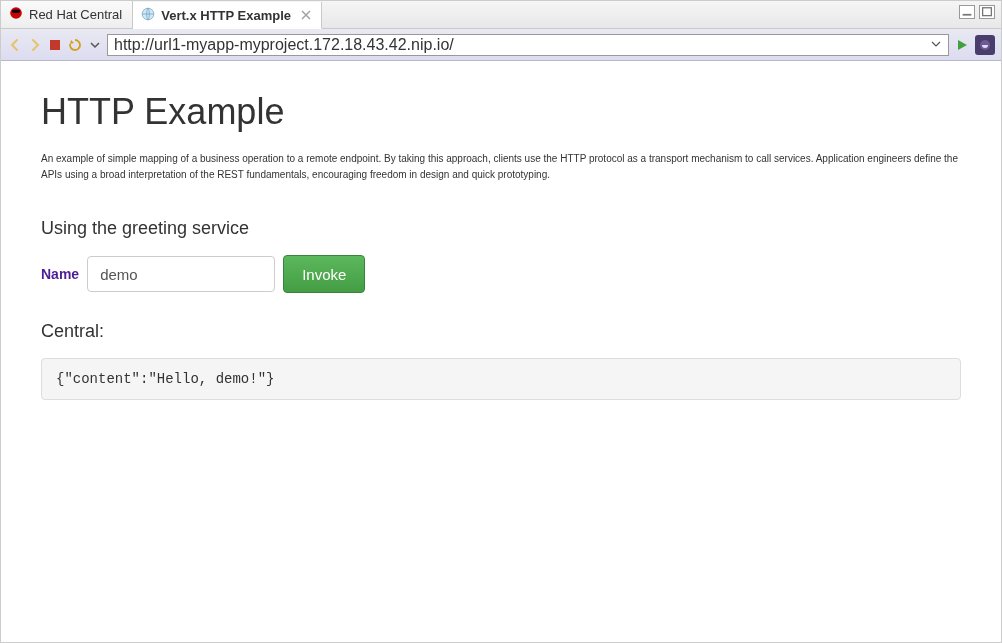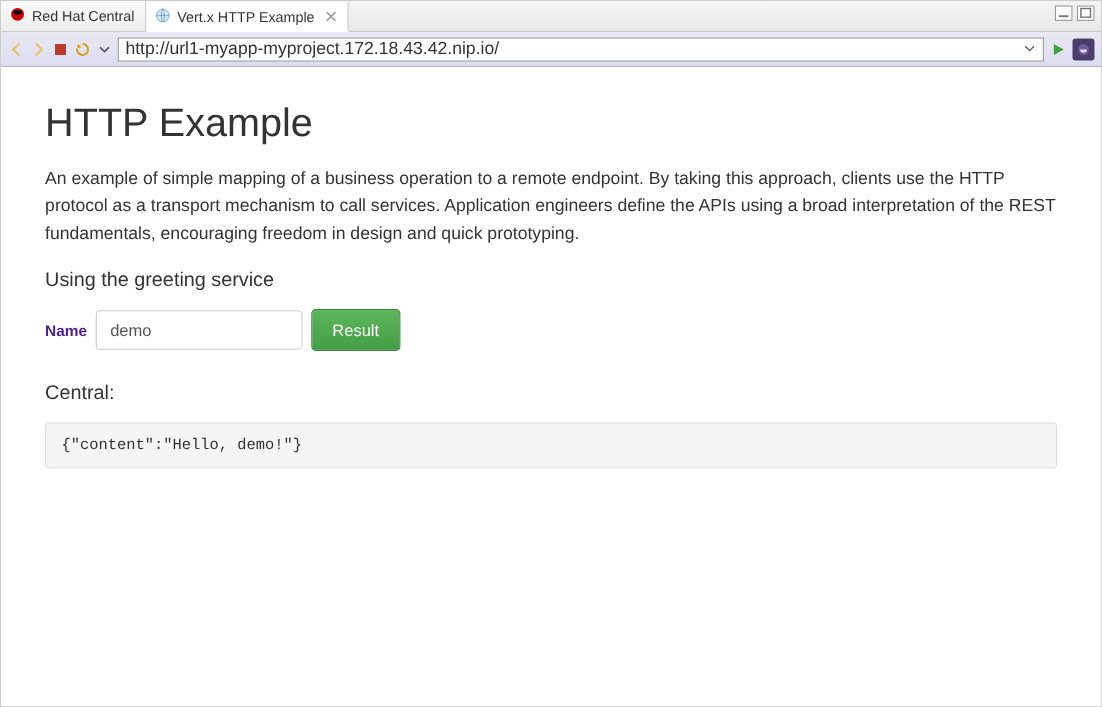--- a/index.html
+++ b/index.html
@@ -42,20 +42,21 @@
       cursor: pointer;
       gap: 6px;
       font-size: 13px;
       color: #333;
     }
     .tab.active {
       background: #fff;
       border-bottom: 1px solid #fff;
       position: relative;
       top: 1px;
+      font-weight: bold;
     }
     .tab .close-x {
       width: 10px;
       height: 10px;
       margin-left: 4px;
       opacity: 0.6;
     }
     .window-controls {
       position: absolute;
       right: 6px;
@@ -137,24 +138,24 @@
       overflow: auto;
       padding: 30px 40px;
     }
     .content-area h1 {
       font-size: 36px;
       font-weight: 500;
       color: #333;
       margin-bottom: 18px;
     }
     .content-area p.desc {
-      font-size: 16px;
+      font-size: 10px;
       line-height: 1.55;
       color: #333;
-      margin-bottom: 19px;
+      margin-bottom: 36px;
     }
     .content-area h2 {
       font-size: 18px;
       font-weight: 400;
       color: #333;
       margin-bottom: 16px;
     }
     .form-row {
       display: flex;
       align-items: center;
@@ -303,20 +304,20 @@
 
   <div class="content-area">
     <h1>HTTP Example</h1>
     <p class="desc">An example of simple mapping of a business operation to a remote endpoint. By taking this approach, clients use the HTTP protocol as a transport mechanism to call services. Application engineers define the APIs using a broad interpretation of the REST fundamentals, encouraging freedom in design and quick prototyping.</p>
 
     <h2>Using the greeting service</h2>
 
     <div class="form-row">
       <span class="form-label">Name</span>
       <input class="text-input" type="text" value="demo" style="">
-      <button class="btn-invoke">Result</button>
+      <button class="btn-invoke">Invoke</button>
     </div>
 
     <h2>Central:</h2>
     <div class="result-box">{"content":"Hello, demo!"}</div>
   </div>
 
 </div>
 
 </body></html>

